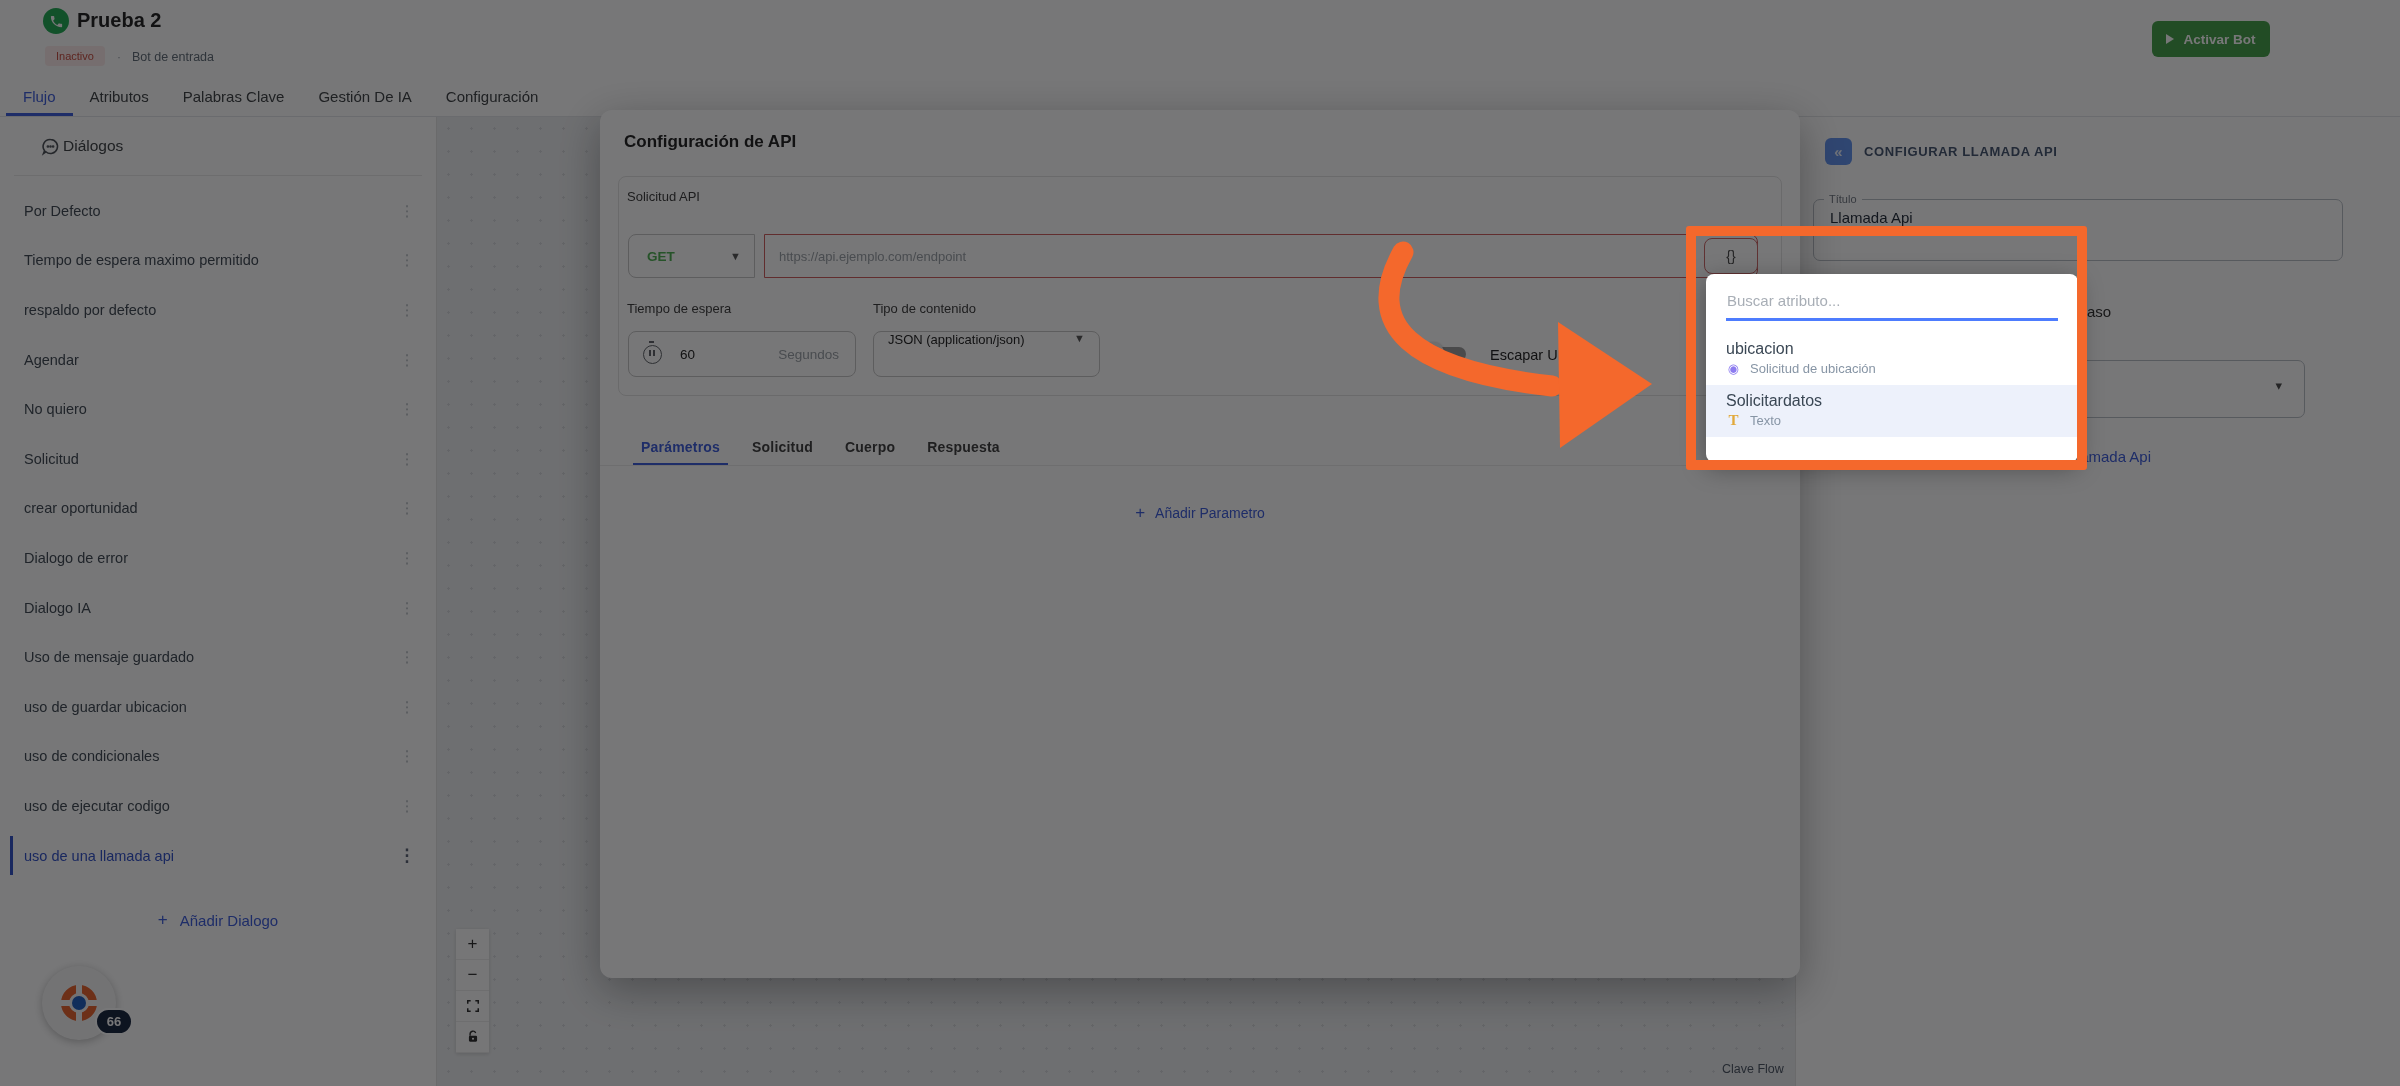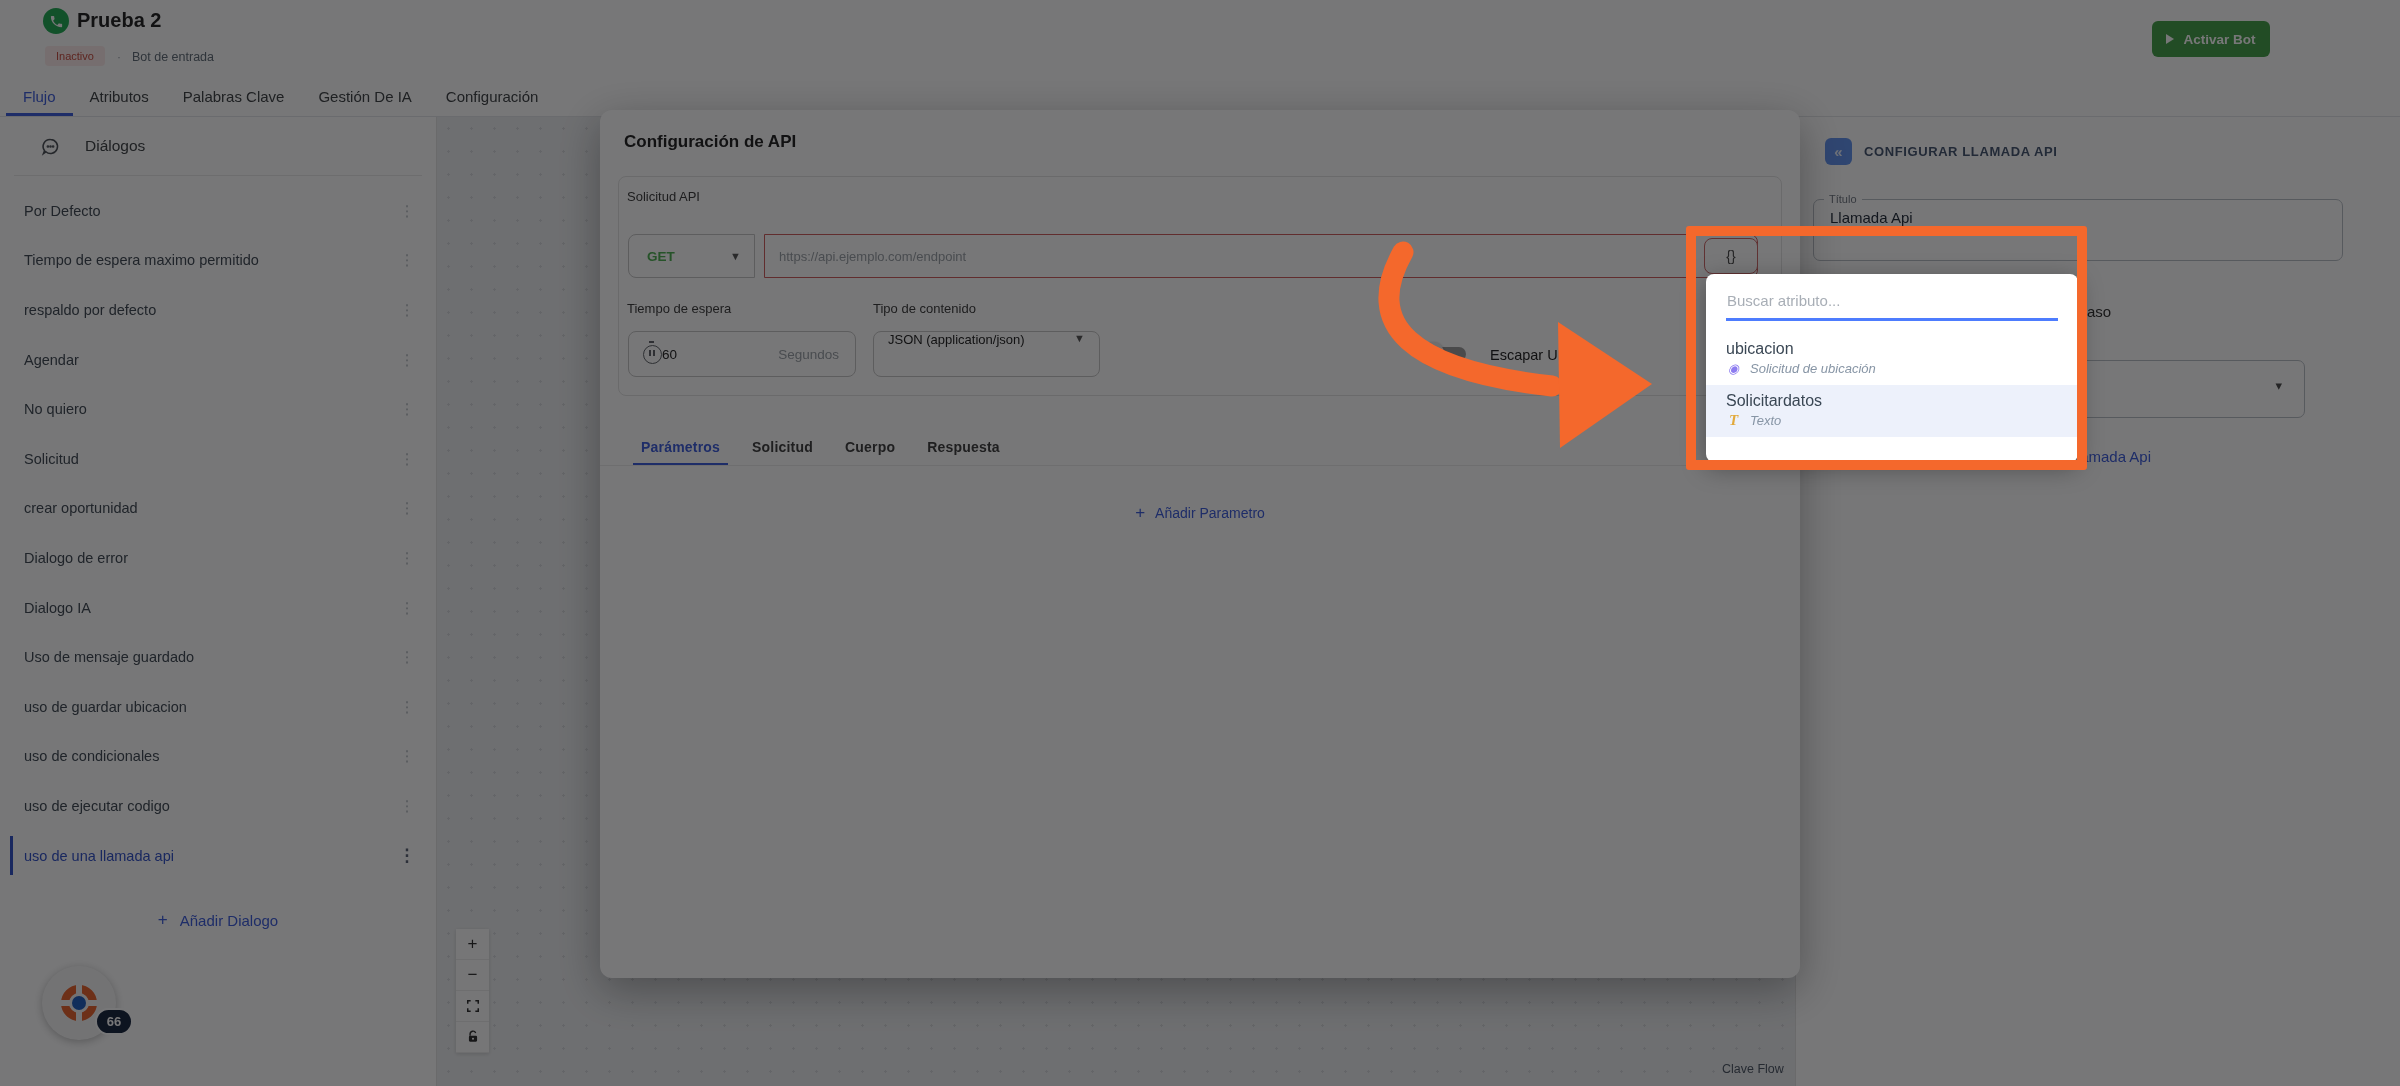--- a/index.html
+++ b/index.html
@@ -18,21 +18,21 @@
   .main-tab { padding:0 17px; line-height:35px; font-size:15px; color:#3c4043; position:relative; cursor:pointer; }
   .main-tab.active { color:#3b5bdb; }
   .main-tab.active::after { content:""; position:absolute; left:0; right:0; bottom:0; height:3px; background:#3b5bdb; }
   .activate-btn { position:absolute; left:2152px; top:21px; width:118px; height:36px; background:#43a047; border:none; border-radius:6px; color:#fff; font-size:13.5px; font-weight:600; display:flex; align-items:center; justify-content:center; gap:9px; cursor:pointer; font-family:inherit; }
   .play-icon { width:0; height:0; border-left:8px solid #fff; border-top:5px solid transparent; border-bottom:5px solid transparent; }
 
   
   .sidebar { position:absolute; left:0; top:117px; width:437px; height:969px; background:#fff; border-right:1px solid #e2e2e2; z-index:4; }
   .sidebar-header { height:58px; display:flex; align-items:center; padding-left:40px; }
   .sidebar-header svg { width:21px; height:21px; stroke:#4a4f55; fill:none; stroke-width:1.8; }
-  .sidebar-title { margin-left:24px; font-size:15.5px; color:#3c4043; }
+  .sidebar-title { margin-left:2px; font-size:15.5px; color:#3c4043; }
   .sidebar-divider { border:none; border-top:1px solid #e8e8e8; margin:0 14px; }
   .dialog-list { padding-top:10px; }
   .dialog-item { position:relative; height:49.6px; display:flex; align-items:center; justify-content:space-between; padding:0 18px 0 24px; font-size:14.5px; color:#3e4852; cursor:pointer; }
   .dialog-item .kebab { width:22px; text-align:center; color:#b4bac0; font-size:15px; }
   .dialog-item.active { color:#3050c8; }
   .dialog-item.active::before { content:""; position:absolute; left:10px; top:5px; bottom:5px; width:3px; background:#3050c8; }
   .dialog-item.active .kebab { color:#5a6374; font-weight:bold; font-size:17px; }
   .add-dialog-btn { margin-top:30px; width:100%; display:flex; justify-content:center; align-items:center; gap:12px; color:#3b5bdb; font-size:15px; background:none; border:none; cursor:pointer; font-family:inherit; }
   .plus-glyph { font-size:17px; }
 
@@ -76,21 +76,21 @@
   .url-input { position:absolute; left:145px; top:57px; width:994px; height:44px; border:1.5px solid #cf5b5b; border-radius:0 8px 8px 0; }
   .url-input input { width:100%; height:100%; border:none; outline:none; padding:0 14px; font-size:13px; color:#333; background:transparent; font-family:inherit; }
   .url-input input::placeholder { color:#9aa0a6; }
   .braces-btn { position:absolute; left:1085px; top:61px; width:54px; height:36px; background:#fff; border:1.5px solid #c66; border-radius:8px; font-size:14px; color:#4a4a4a; cursor:pointer; font-family:inherit; }
   .timeout-label { position:absolute; left:8px; top:124px; font-size:13px; color:#3a3a3a; }
   .ctype-label { position:absolute; left:254px; top:124px; font-size:13px; color:#3a3a3a; }
   .timeout-box { position:absolute; left:9px; top:154px; width:228px; height:46px; border:1px solid #c6c6c6; border-radius:8px; display:flex; align-items:center; }
   .clock-icon { position:relative; width:19px; height:19px; border:1.7px solid #5f6368; border-radius:50%; margin-left:14px; }
   .clock-icon::before { content:""; position:absolute; left:5px; top:-5px; width:5px; height:2.5px; background:#5f6368; }
   .clock-icon::after { content:""; position:absolute; left:4.5px; top:4px; width:2px; height:6px; background:#5f6368; box-shadow:4px 0 0 #5f6368; }
-  .timeout-value { font-size:13.5px; color:#212121; flex:1; }
+  .timeout-value { margin-left:18px; font-size:13.5px; color:#212121; flex:1; }
   .timeout-unit { margin-right:16px; font-size:13.5px; color:#9aa0a6; }
   .ctype-select { position:absolute; left:254px; top:154px; width:227px; height:46px; border:1px solid #c6c6c6; border-radius:8px; display:flex; align-items:flex-start; cursor:pointer; }
   .ctype-select .value { margin-left:14px; font-size:13px; color:#212121; }
   .ctype-select .caret { position:absolute; right:14px; color:#555; font-size:11px; }
   .toggle { position:absolute; left:803px; top:163px; width:46px; height:26px; cursor:pointer; }
   .toggle .track { position:absolute; left:6px; top:7px; width:38px; height:14px; border-radius:7px; background:#9c9c9c; }
   .toggle .knob { position:absolute; left:0; top:2px; width:22px; height:22px; border-radius:50%; background:#ececec; box-shadow:0 1px 3px rgba(0,0,0,.4); }
   .escape-label { position:absolute; left:871px; top:170px; font-size:14.5px; color:#212121; }
   .modal-tabs { position:absolute; left:25px; top:320px; display:flex; height:36px; }
   .modal-tab { padding:0 16px; line-height:34px; font-size:14px; font-weight:600; color:#3d3d3d; letter-spacing:.2px; position:relative; cursor:pointer; }
@@ -103,21 +103,21 @@
   .dim-overlay { position:absolute; left:0; top:0; width:2400px; height:1086px; background:rgba(8,8,10,0.55); z-index:50; }
 
   
   .attr-dropdown { position:absolute; left:1706px; top:274px; width:372px; height:188px; background:#fff; border-radius:8px; box-shadow:0 6px 24px rgba(0,0,0,.35); z-index:60; overflow:hidden; }
   .attr-search { display:block; width:332px; margin:18px 20px 0 20px; border:none; outline:none; border-bottom:3px solid #4d7cfe; padding:0 0 9px 1px; font-size:15px; color:#333; font-family:inherit; }
   .attr-search::placeholder { color:#a8aeb6; }
   .attr-list { margin-top:12px; }
   .attr-item { padding:7px 20px 9px 20px; cursor:pointer; }
   .attr-item.active { background:#edf1fb; }
   .attr-item-name { font-size:16px; color:#3a4754; }
-  .attr-item-sub { display:flex; align-items:center; gap:9px; margin-top:3px;font-style:italic; }
+  .attr-item-sub { display:flex; align-items:center; gap:9px; margin-top:3px; }
   .attr-item-type { font-size:13px; color:#8795a5; }
   .attr-type-icon { font-size:13px; line-height:1; width:15px; text-align:center; }
   .attr-type-icon[data-icon="location-pin"]::before { content:"◉"; color:#8d7cf0; }
   .attr-type-icon[data-icon="text-type"]::before { content:"T"; color:#e2a93b; font-weight:bold; font-family:"Liberation Serif", serif; font-size:15px; }
   .hl-rect { position:absolute; left:1686px; top:226px; width:401px; height:244px; border:10px solid #f4682c; border-radius:3px; z-index:62; pointer-events:none; }
   .arrow-svg { position:absolute; left:1340px; top:230px; z-index:61; pointer-events:none; }
 </style>
 </head>
 <body>
 

